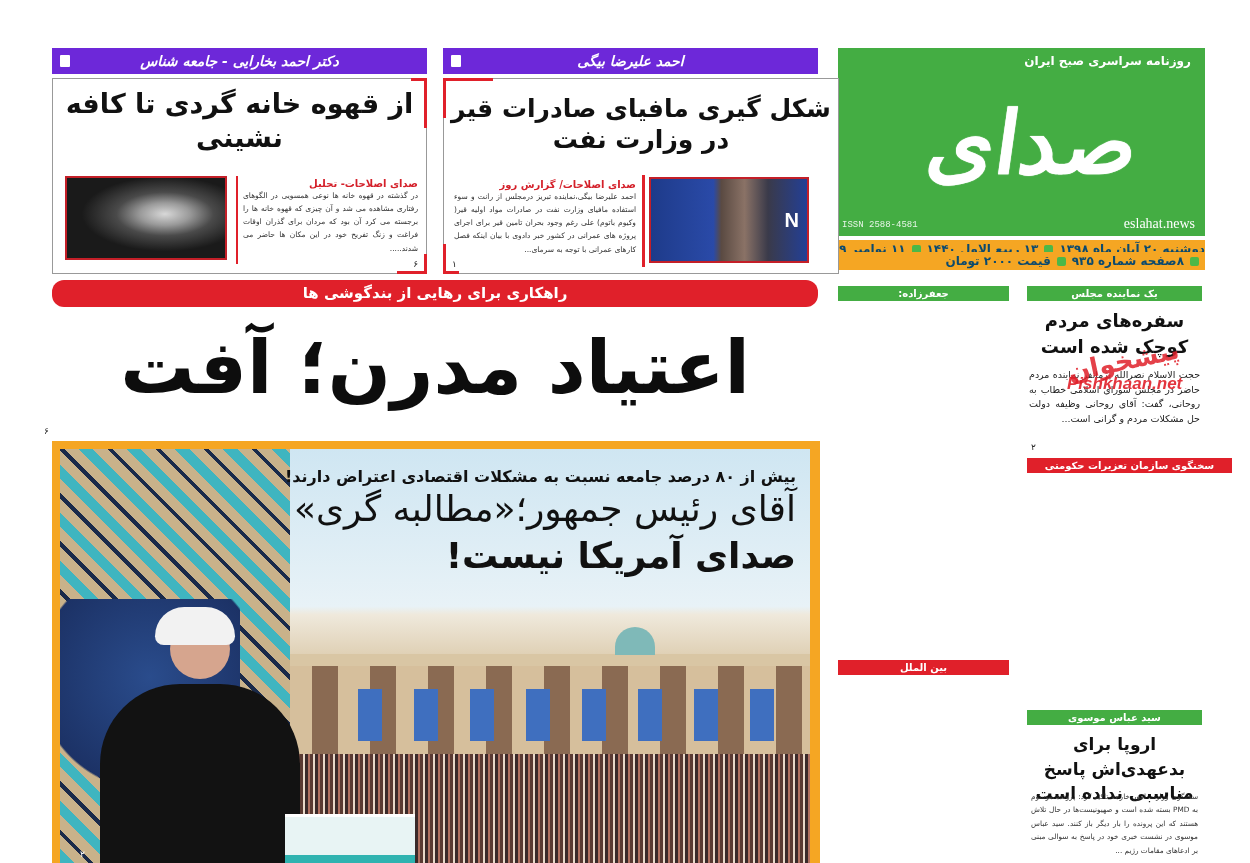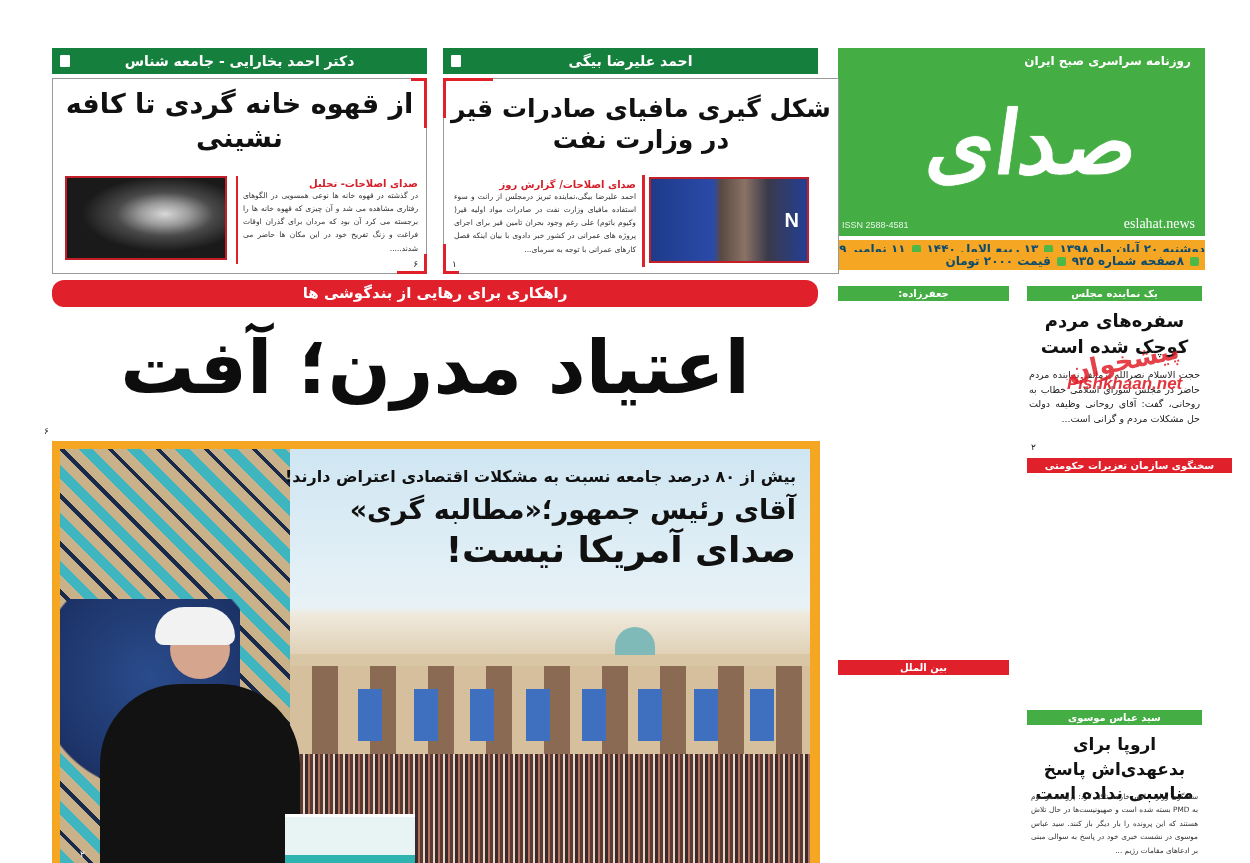--- a/index.html
+++ b/index.html
@@ -5,28 +5,28 @@
   * { box-sizing: border-box; margin: 0; padding: 0; }
   html, body { width: 1250px; height: 863px; overflow: hidden; background: #ffffff; }
   body { position: relative; font-family: "DejaVu Sans", sans-serif; color: #111; direction: rtl; }
 
   .abs { position: absolute; }
 
   
   .masthead { left: 838px; top: 48px; width: 367px; height: 188px; background: #44ad43; overflow: hidden; }
   .masthead .tagline { position: absolute; right: 14px; top: 6px; color: #fff; font-size: 12px; font-weight: bold; }
   .masthead .logo { position: absolute; left: 30px; top: 20px; width: 330px; height: 150px; color: #fff; font-family: "DejaVu Serif", serif; font-size: 86px; font-weight: bold; text-align: center; line-height: 150px; letter-spacing: -4px; transform: skewX(-8deg); text-shadow: 0 0 1px #fff; }
-  .masthead .issn { position: absolute; left: 4px; bottom: 6px; color: #e8f5e8; font-family: Liberation Sans, sans-serif; font-size: 9px; direction: ltr; }
+  .masthead .issn { position: absolute; left: 4px; bottom: 6px; color: #e8f5e8; font-family: Liberation Mono, monospace; font-size: 9px; direction: ltr; }
   .masthead .site { position: absolute; right: 10px; bottom: 4px; color: #fff; font-family: "Liberation Serif", serif; font-size: 14px; direction: ltr; }
 
   .dateline { background: #f5a623; color: #0c4a6e; font-size: 12px; font-weight: bold; text-align: right; height: 18px; line-height: 18px; white-space: nowrap; }
   .dot { display: inline-block; width: 9px; height: 9px; background: #4cb848; border-radius: 2px; margin: 0 6px; vertical-align: middle; }
 
   
-  .redbar { background: #15803d; color: #fff; font-weight: bold; font-size: 14px; text-align: center; height: 26px; line-height: 26px; position: relative; }
+  .redbar { background: #6d28d9; color: #fff; font-weight: bold; font-size: 14px; text-align: center; height: 26px; line-height: 26px; position: relative; font-style: italic; }
   .redbar .sq { position: absolute; left: 8px; top: 7px; width: 10px; height: 12px; background: #fff; border-radius: 1px; }
   .storybox { border: 1px solid #999; background: #fff; }
   .corner-tr { position: absolute; border-top: 3px solid #e0202a; border-right: 3px solid #e0202a; width: 16px; height: 50px; }
   .corner-bl { position: absolute; border-bottom: 3px solid #e0202a; border-left: 3px solid #e0202a; width: 16px; height: 30px; }
   .corner-tl { position: absolute; border-top: 3px solid #e0202a; border-left: 3px solid #e0202a; width: 50px; height: 40px; }
   .corner-br { position: absolute; border-bottom: 3px solid #e0202a; border-right: 3px solid #e0202a; width: 30px; height: 20px; }
 
   .hl { font-weight: bold; color: #111; text-align: center; line-height: 1.25; }
   .kicker-red { color: #d4202a; font-weight: bold; font-size: 10px; }
   .body { font-size: 8px; line-height: 1.75; color: #333; text-align: justify; }
@@ -131,21 +131,21 @@
     <div style="position:absolute; left:230px; top:305px; width:530px; height:120px; background:repeating-linear-gradient(90deg,#5a3a32 0 3px,#e8d8c8 3px 5px,#3a2a2a 5px 8px,#b07060 8px 10px);"></div>
 
     <div style="position:absolute; left:40px; top:235px; width:200px; height:180px; background:#121212; border-radius:80px 80px 0 0;"></div>
     <div style="position:absolute; left:110px; top:170px; width:60px; height:60px; background:#d6a58e; border-radius:30px;"></div>
     <div style="position:absolute; left:95px; top:158px; width:80px; height:38px; background:#f2f2f2; border-radius:40px 40px 12px 12px;"></div>
 
     <div style="position:absolute; left:225px; top:365px; width:130px; height:55px; background:#e8f4f4; border-top:3px solid #fff; border-bottom:14px solid #2fb3b0;"></div>
 
     <div style="position:absolute; right:14px; top:18px; width:520px; text-align:right;">
       <div style="font-size:16px; font-weight:bold; color:#111;">بیش از ۸۰ درصد جامعه نسبت به مشکلات اقتصادی اعتراض دارند!</div>
-      <div style="font-size:27px; font-weight:700; color:#111; line-height:1.3; margin-top:6px;">آقای رئیس جمهور؛«مطالبه گری»</div>
+      <div style="font-size:36px; font-weight:400; color:#111; line-height:1.3; ">آقای رئیس جمهور؛«مطالبه گری»</div>
       <div style="font-size:36px; font-weight:900; color:#111; line-height:1.3;">صدای آمریکا نیست!</div>
     </div>
     <div class="pg" style="position:absolute; left:20px; bottom:4px; color:#fff;">۲</div>
   </div>
 </div>
 
 <div class="abs greenbar" style="left:838px; top:286px; width:171px;">جعفرزاده:</div>
 
 <div class="abs redlabel" style="left:838px; top:660px; width:171px;">بین الملل</div>
 

